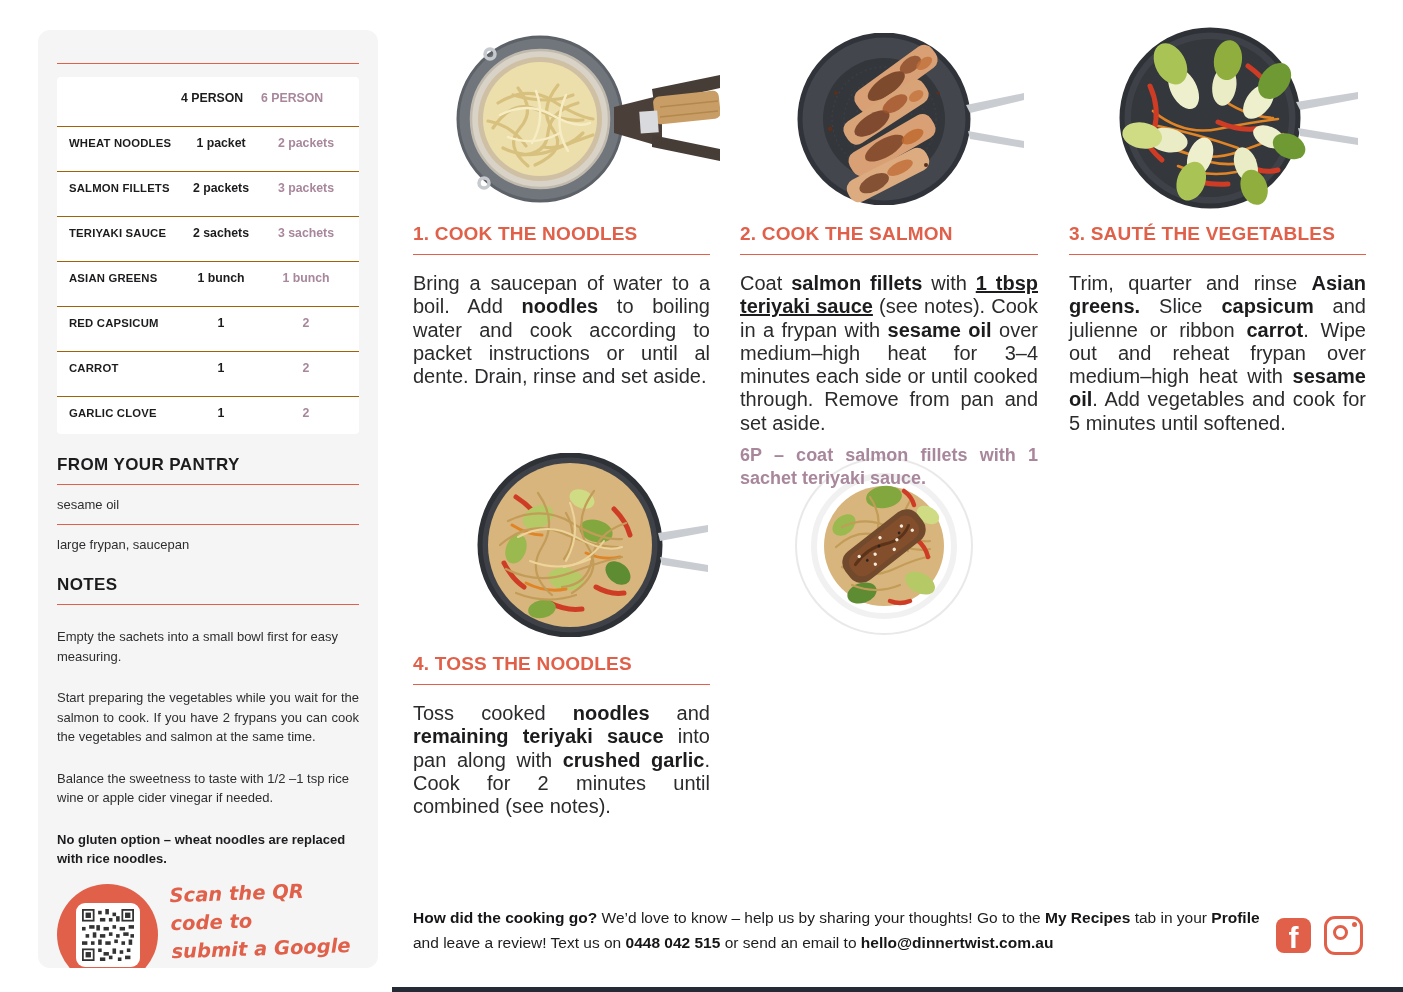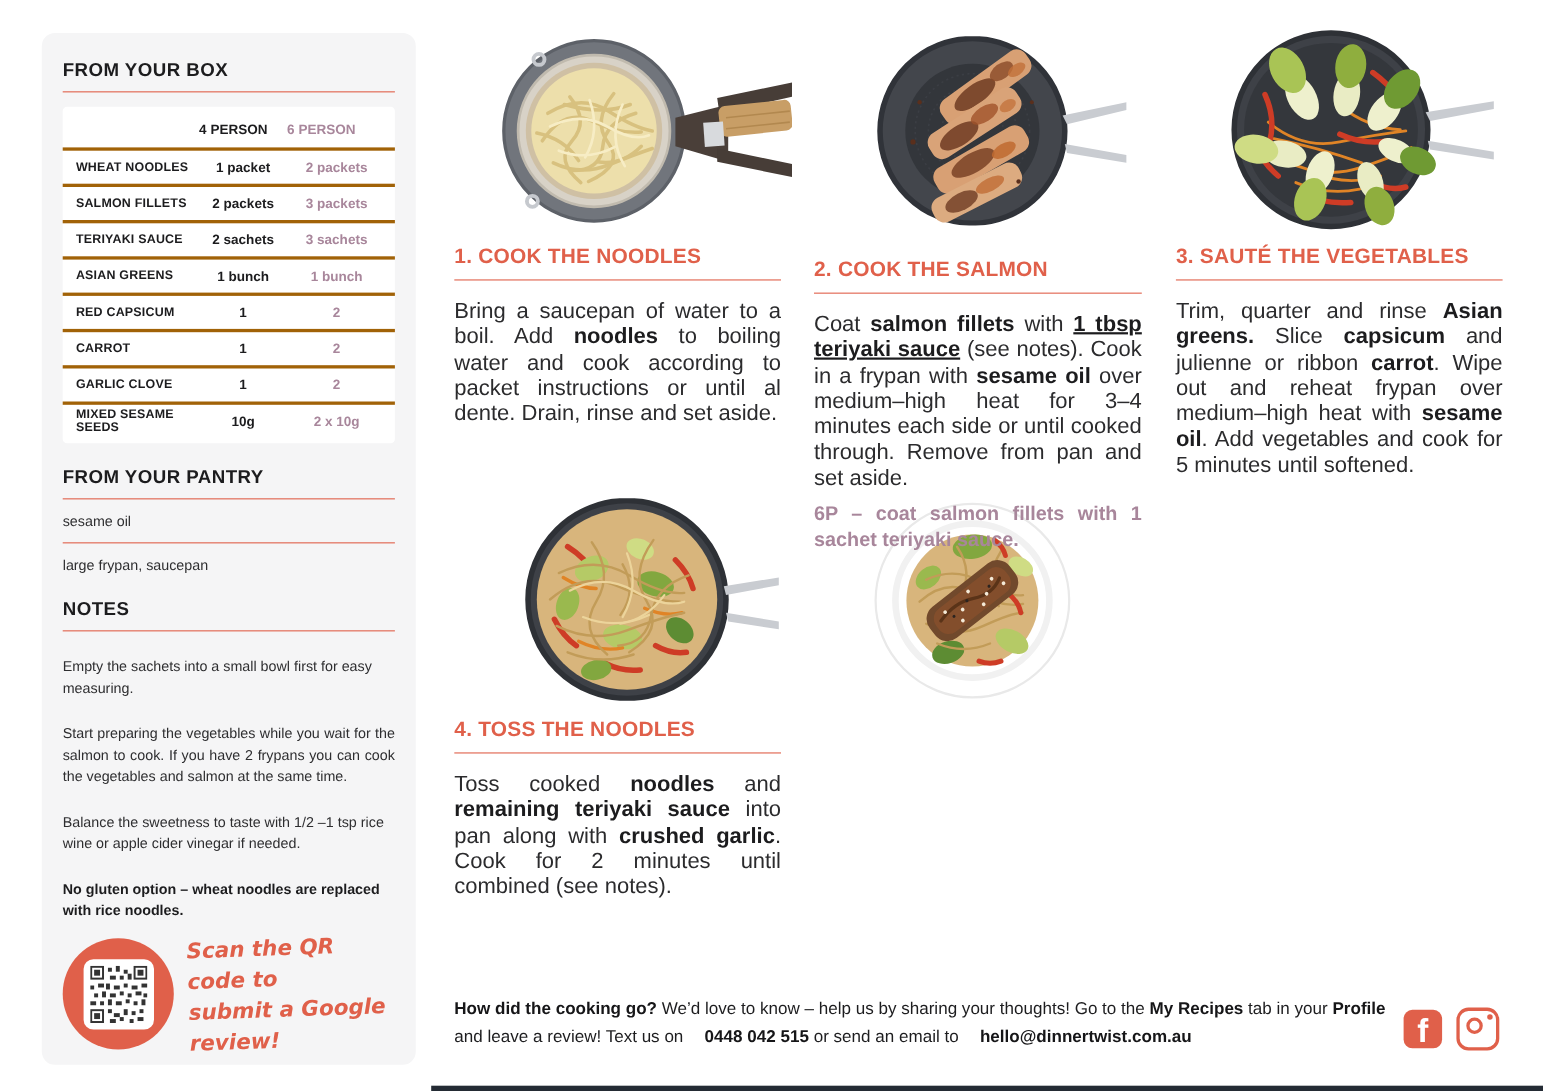--- a/index.html
+++ b/index.html
@@ -17,21 +17,21 @@
   
   .sidebar{position:absolute;left:38px;top:30px;width:340px;height:938px;
     background:var(--sidebar);border-radius:12px;padding:24px 19px 0;overflow:hidden;}
   .sec-title{font-size:17px;font-weight:700;color:var(--ink);letter-spacing:.4px;line-height:20px;}
   .rule{height:0;border-top:1.6px solid var(--accent);margin-top:9px;}
   .plain{font-size:13px;color:#2e2e30;margin-top:10px;line-height:19.5px;}
 
   .box-table{background:#fff;border-radius:4px;margin-top:13px;padding:5px 0;}
   .trow{display:grid;grid-template-columns:1fr 80px 90px;align-items:center;height:33px;padding:0 8px 0 12px;}
   .trow.head{height:32px;}
-  .trow + .trow{border-top:3px solid #a16207;}
+  .trow + .trow{border-top:1px solid #a16207;margin-top:12px;}
   .tlabel{font-size:11.3px;font-weight:700;color:var(--ink);letter-spacing:.2px;}
   .tval{font-size:12.3px;font-weight:700;color:var(--ink);text-align:center;}
   .tval.alt{color:var(--alt);}
   .thead{font-size:12.3px;font-weight:700;color:var(--ink);text-align:left;}
   .thead.alt{color:var(--alt);}
 
   .mt22{margin-top:21px;}
   .note-p{font-size:13px;line-height:19.5px;color:#2e2e30;margin-top:22px;}
   .note-p.just{text-align:justify;}
   .note-bold{font-weight:700;color:var(--ink);}
@@ -45,21 +45,21 @@
 
   
   .step{position:absolute;}
   .step-title{font-size:19px;font-weight:700;color:var(--accent);letter-spacing:.2px;line-height:24px;}
   .step-rule{height:0;border-top:1.6px solid var(--accent);margin-top:8px;}
   .step-body{font-size:20px;line-height:23.3px;color:var(--body);text-align:justify;margin-top:17px;}
   .step-note{font-size:18px;line-height:23px;font-weight:700;color:var(--alt);text-align:justify;margin-top:9px;}
 
   .b{font-weight:700;color:var(--ink);}
   .u{text-decoration:underline;}
-  .accent{color:var(--accent);margin-left:15px;}
+  .accent{color:var(--accent);}
 
   
   .photo{position:absolute;}
   .photo svg{display:block;}
 
   
   .footer-text{position:absolute;left:413px;top:906px;width:848px;font-size:15.5px;
     line-height:24.5px;color:#1d1d1f;}
   .footer-text .b{color:#161618;}
   .social{position:absolute;top:916px;left:1276px;display:flex;align-items:center;}
@@ -73,21 +73,20 @@
 
   .page-edge{position:absolute;left:392px;right:0;bottom:0;height:5px;background:#242b34;}
 </style>
 </head>
 <body>
 
 <div class="page">
 
   <aside class="sidebar">
 
-    <h2 class="sec-title">FROM YOUR BOX</h2>
     <div class="rule"></div>
 
     <div class="box-table">
       <div class="trow head">
         <div class="tlabel"></div>
         <div class="thead">4 PERSON</div>
         <div class="thead alt">6 PERSON</div>
       </div>
       <div class="trow">
         <div class="tlabel">WHEAT NOODLES</div>
@@ -116,25 +115,20 @@
       </div>
       <div class="trow">
         <div class="tlabel">CARROT</div>
         <div class="tval">1</div>
         <div class="tval alt">2</div>
       </div>
       <div class="trow">
         <div class="tlabel">GARLIC CLOVE</div>
         <div class="tval">1</div>
         <div class="tval alt">2</div>
-      </div>
-      <div class="trow">
-        <div class="tlabel">MIXED SESAME SEEDS</div>
-        <div class="tval">10g</div>
-        <div class="tval alt">2 x 10g</div>
       </div>
     </div>
 
     <h2 class="sec-title mt22">FROM YOUR PANTRY</h2>
     <div class="rule"></div>
     <p class="plain">sesame oil</p>
 
     <div class="rule"></div>
     <p class="plain">large frypan, saucepan</p>
 
@@ -438,21 +432,21 @@
       </g>
     </svg>
   </div>
 
   <section class="step" style="left:413px;top:222px;width:297px;">
     <h3 class="step-title">1. COOK THE NOODLES</h3>
     <div class="step-rule"></div>
     <p class="step-body"><span>Bring a saucepan of water to a boil. Add </span><span class="b">noodles</span><span> to boiling water and cook according to packet instructions or until al dente. Drain, rinse and set aside.</span></p>
   </section>
 
-  <section class="step" style="left:740px;top:234px;width:298px;">
+  <section class="step" style="left:740px;top:222px;width:298px;">
     <h3 class="step-title">2. COOK THE SALMON</h3>
     <div class="step-rule"></div>
     <p class="step-body"><span>Coat </span><span class="b">salmon fillets</span><span> with </span><span class="b u">1 tbsp teriyaki sauce</span><span> (see notes). Cook in a frypan with </span><span class="b">sesame oil</span><span> over medium–high heat for 3–4 minutes each side or until cooked through. Remove from pan and set aside.</span></p>
     <p class="step-note">6P – coat salmon fillets with 1 sachet teriyaki sauce.</p>
   </section>
 
   <section class="step" style="left:1069px;top:222px;width:297px;">
     <h3 class="step-title">3. SAUTÉ THE VEGETABLES</h3>
     <div class="step-rule"></div>
     <p class="step-body"><span>Trim, quarter and rinse </span><span class="b">Asian greens.</span><span> Slice </span><span class="b">capsicum</span><span> and julienne or ribbon </span><span class="b">carrot</span><span>. Wipe out and reheat frypan over medium–high heat with </span><span class="b">sesame oil</span><span>. Add vegetables and cook for 5 minutes until softened.</span></p>

